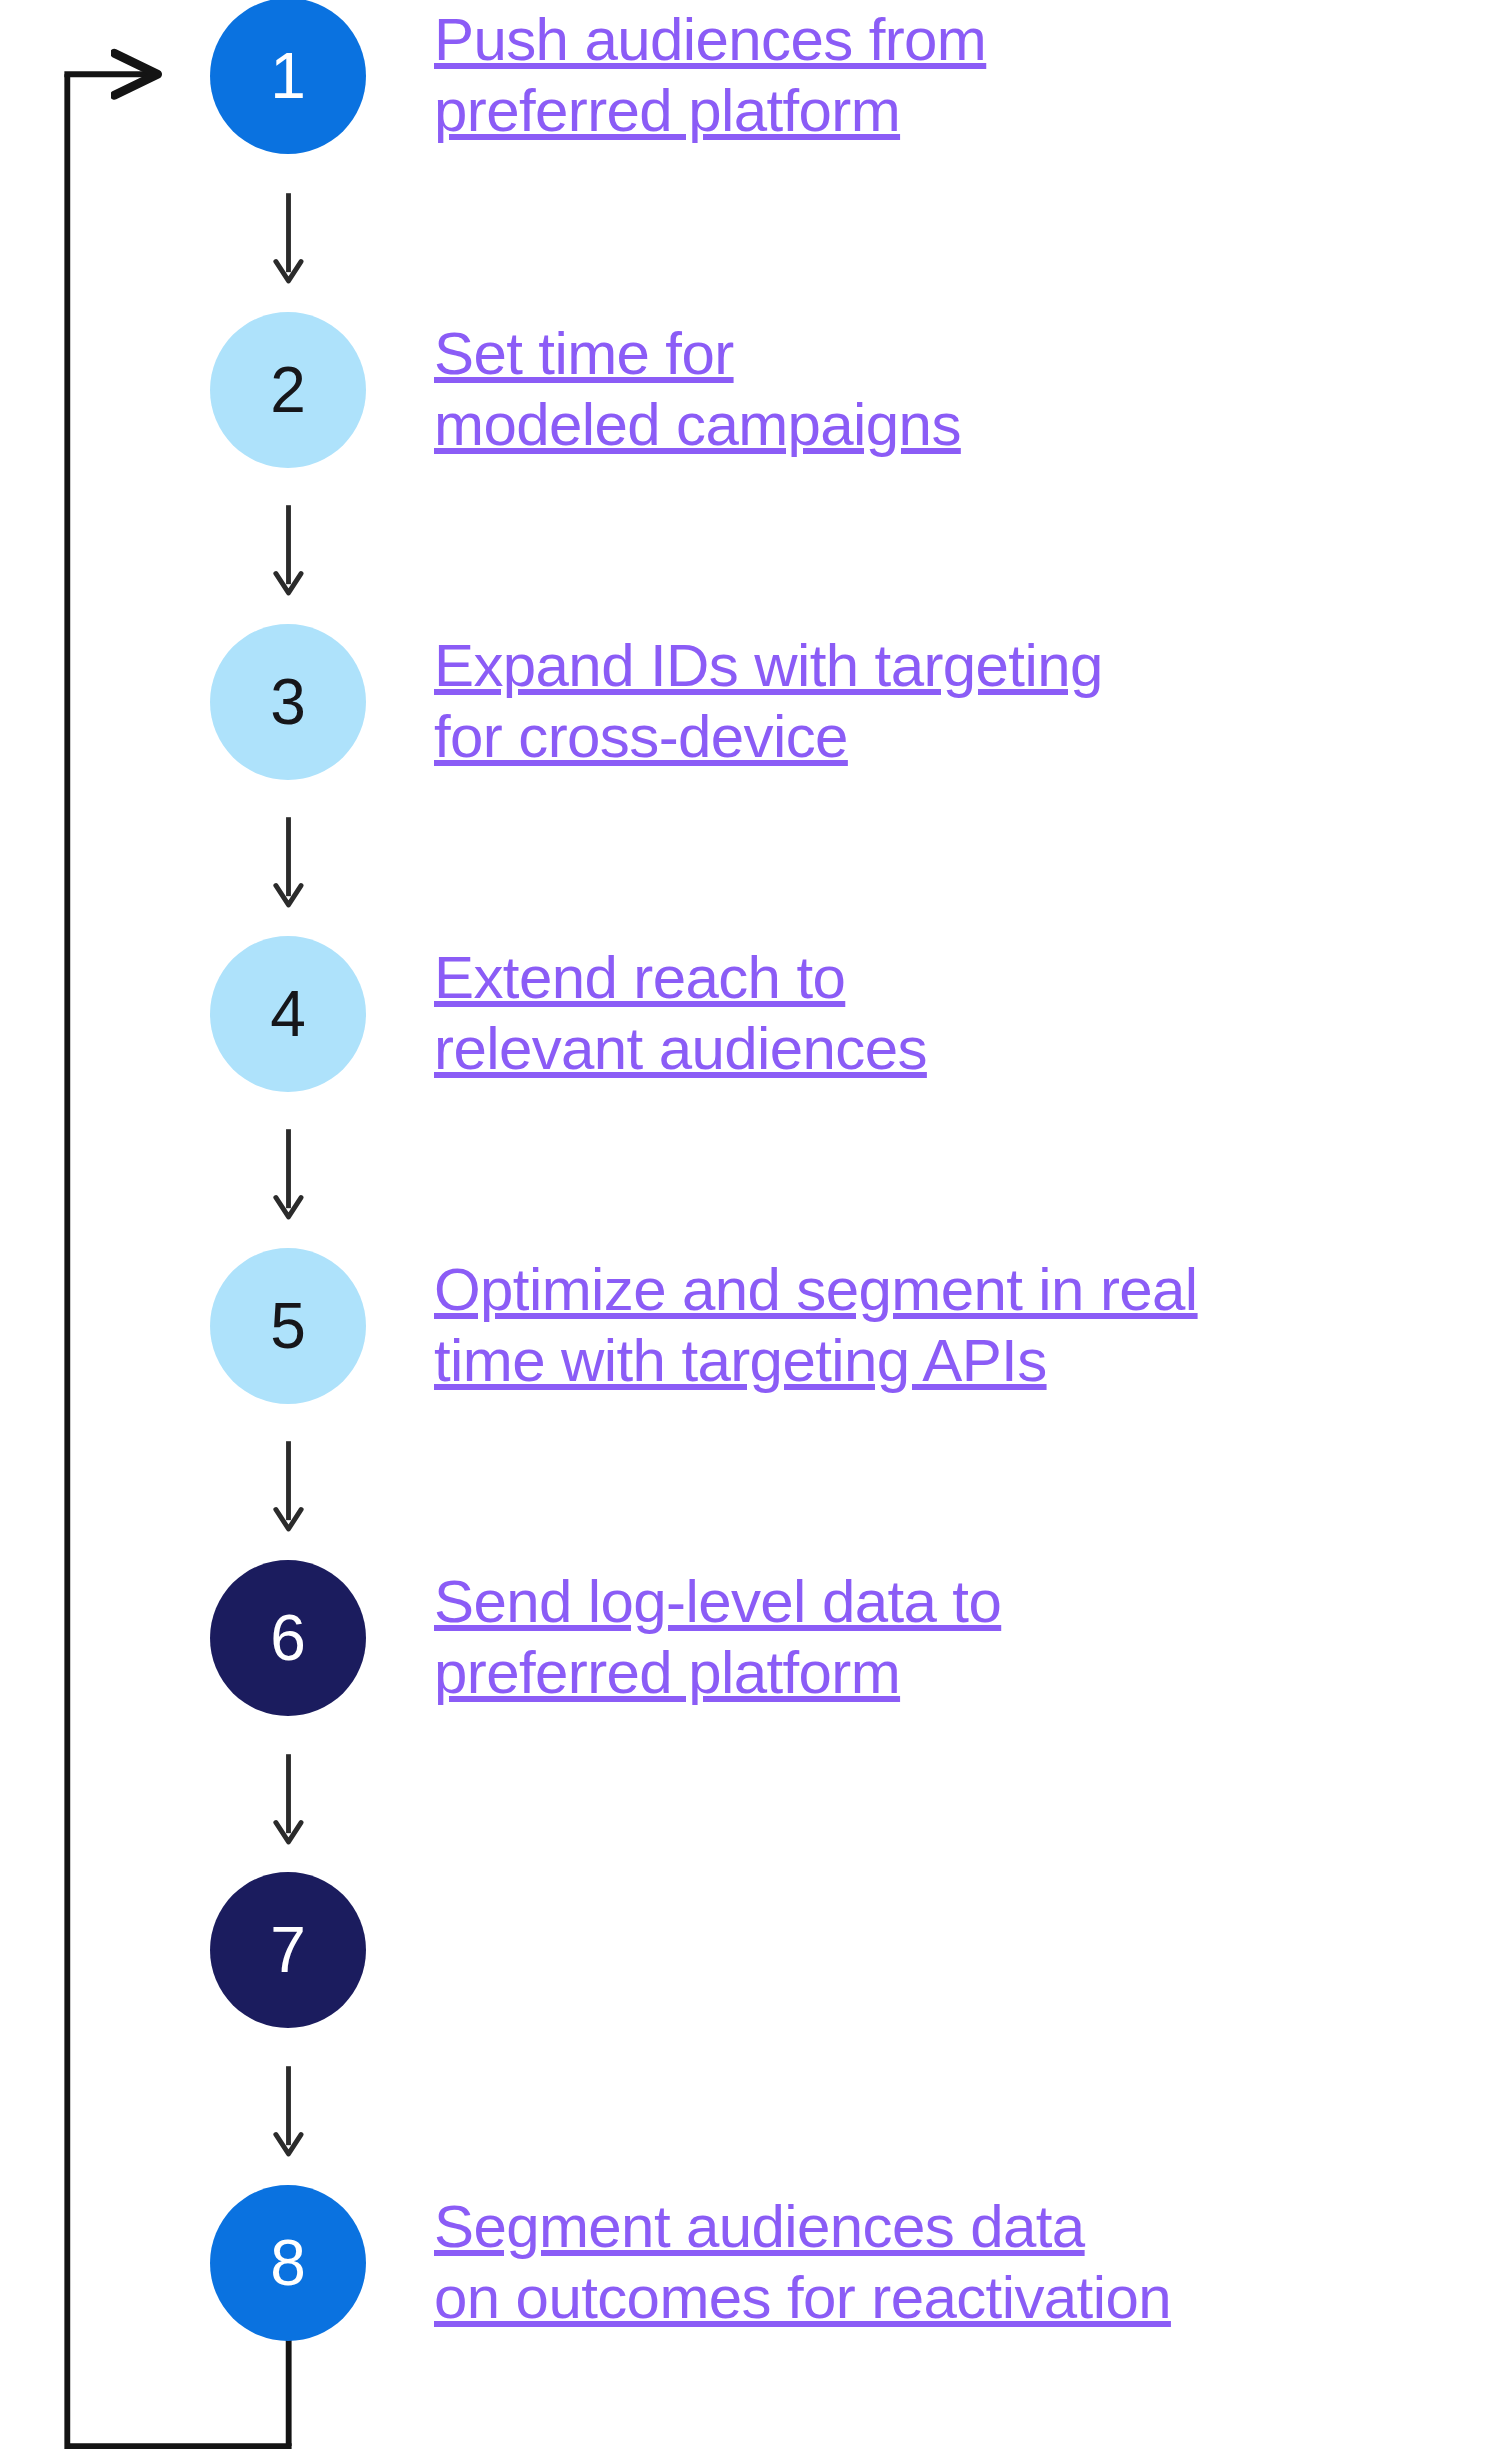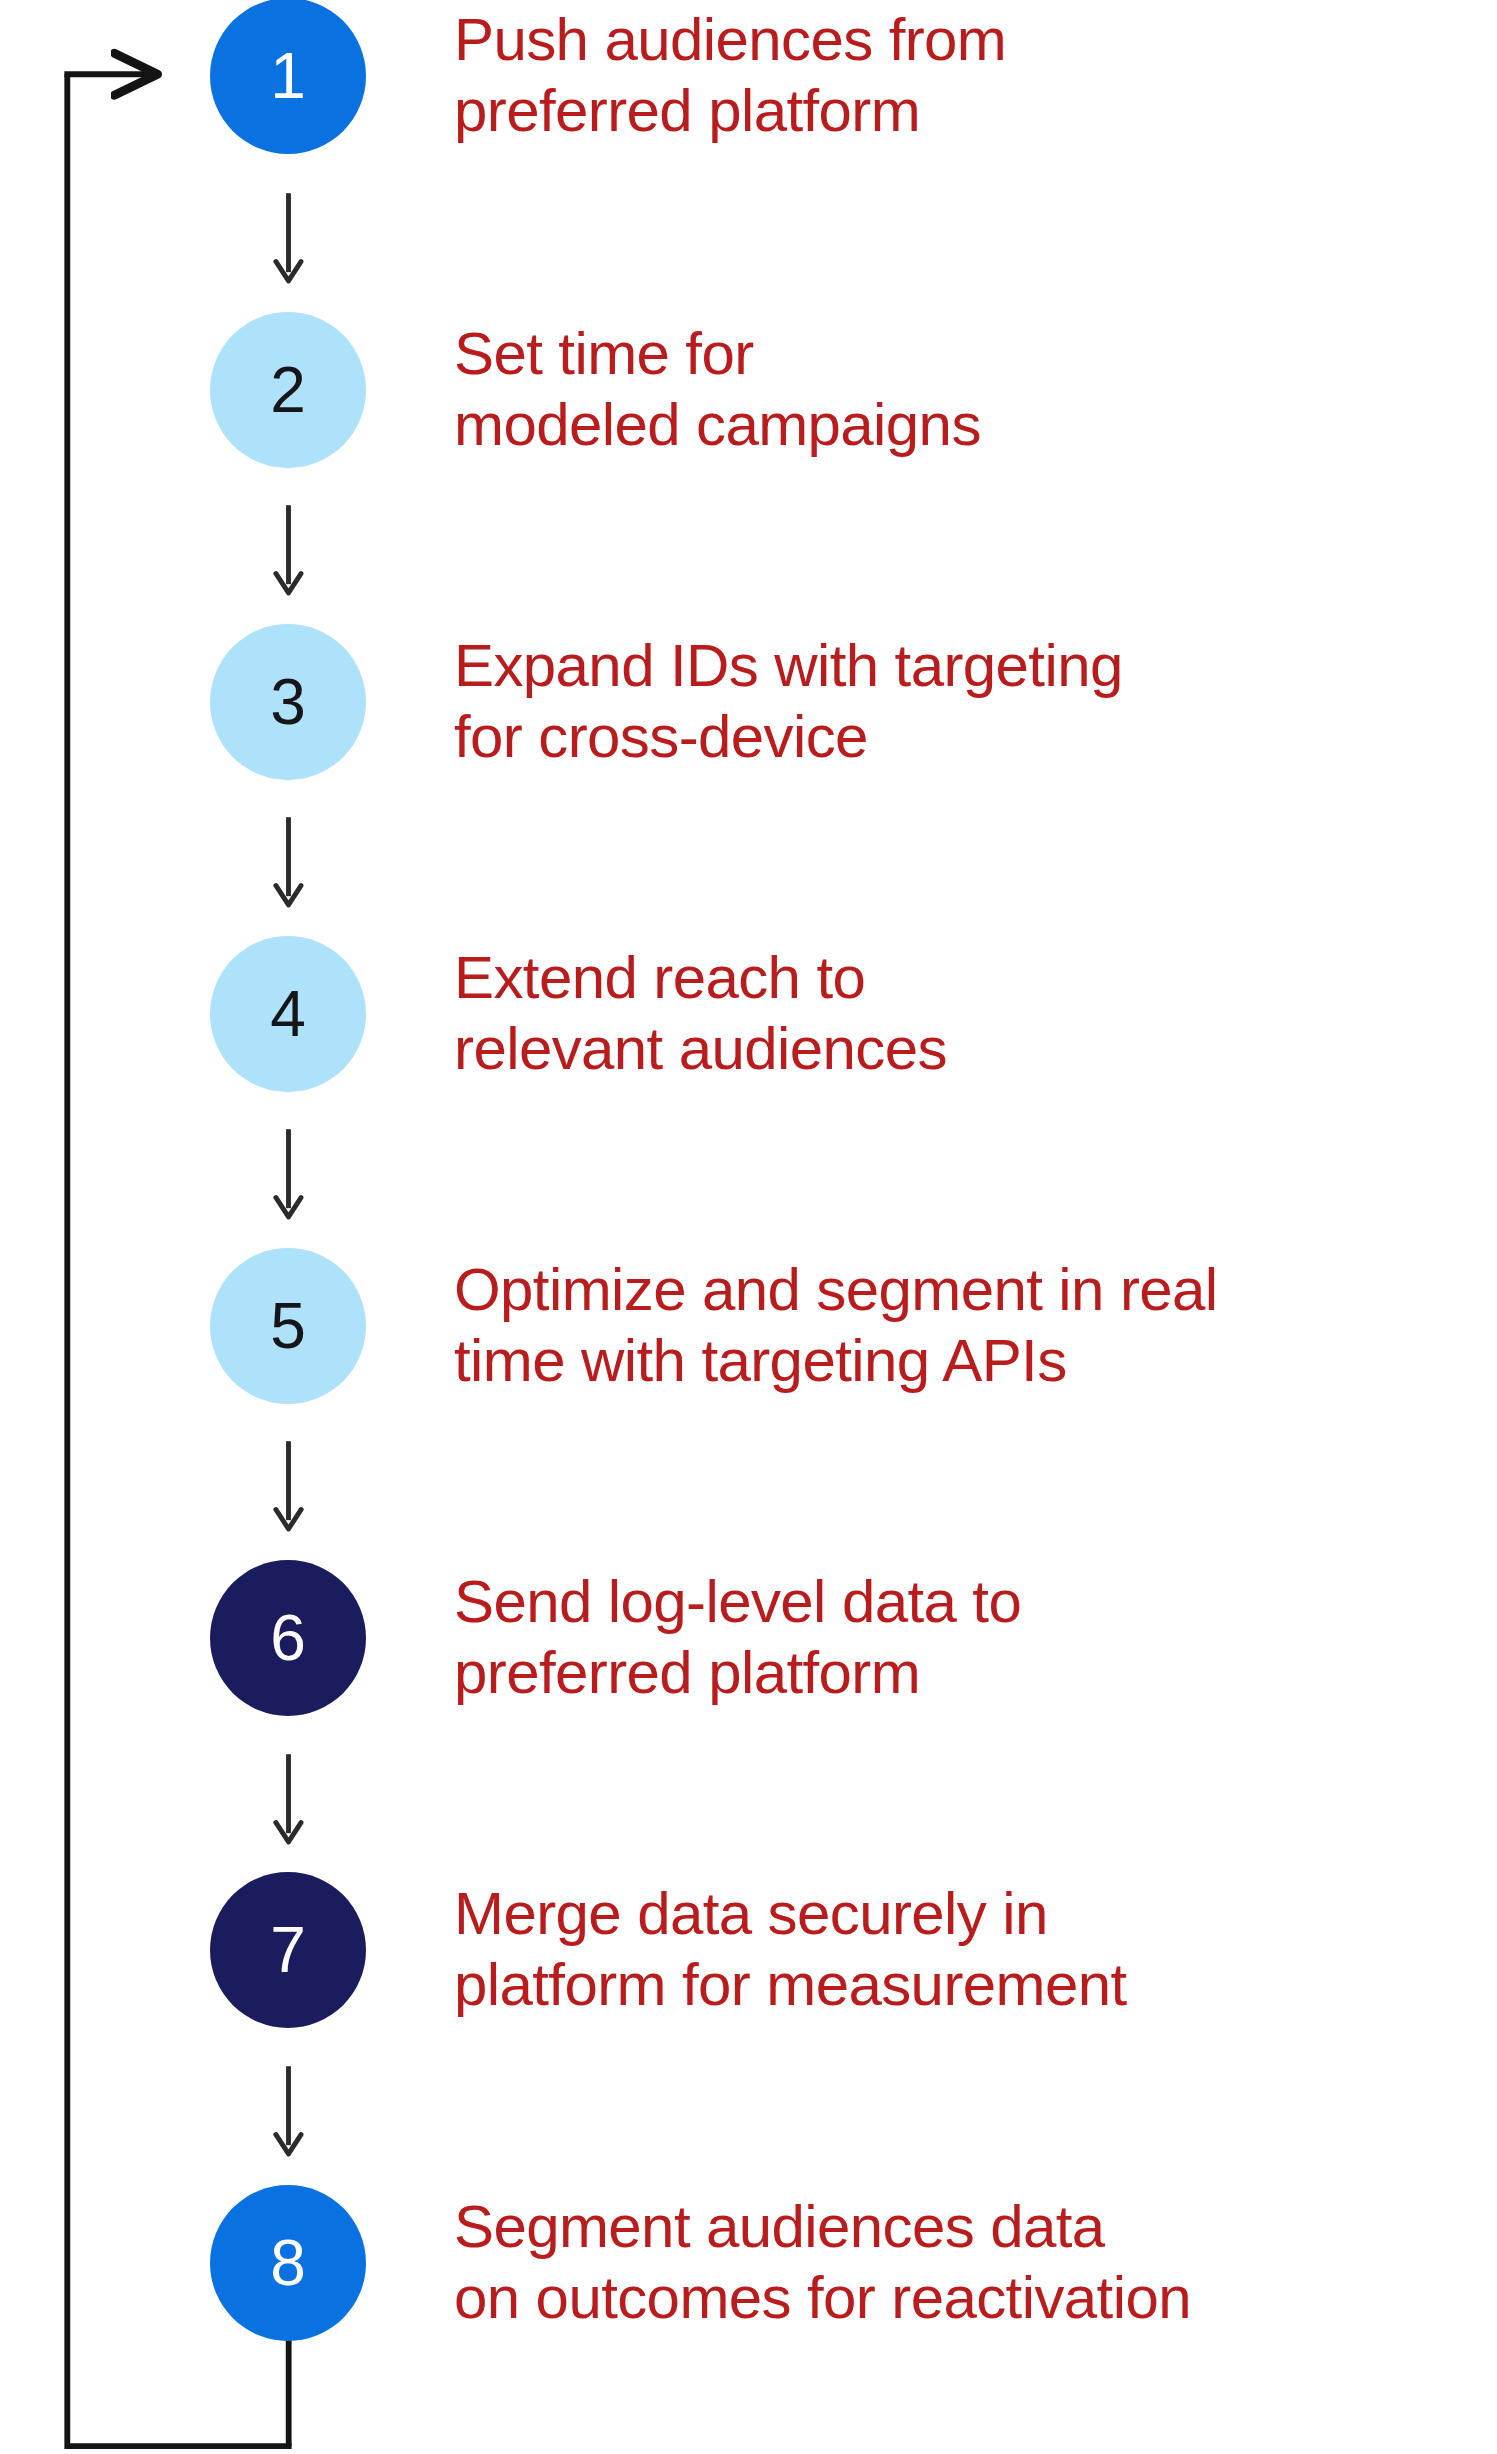--- a/index.html
+++ b/index.html
@@ -64,28 +64,29 @@
 
   .step-number {
     font-family: "Liberation Sans", sans-serif;
     font-size: 64px;
     font-weight: 500;
     line-height: 1;
     letter-spacing: 0px;
   }
 
   .step-label {
-    margin-left: 88px;
+    margin-left: 68px;
     font-family: "Liberation Sans", sans-serif;
     font-size: 60px;
     font-weight: 500;
     line-height: 1.18;
-    color: #b91c1c;
+    color: #8b5cf6;
     white-space: pre-line;
     letter-spacing: -0.6px;
+    text-decoration: underline;
   }
 
   
   .connector {
     position: absolute;
     width: 39px;
     pointer-events: none;
   }
   .connector svg { display: block; }
 </style>
@@ -199,22 +200,20 @@
       <svg width="39" height="98" viewBox="0 0 40 100">
         <path d="M20,2 L20,83" stroke="#2b2b2b" stroke-width="5" fill="none"></path>
         <path d="M7,72 L20,92 L33,72" stroke="#2b2b2b" stroke-width="5" fill="none" stroke-linecap="round" stroke-linejoin="round"></path>
       </svg>
     </div>
 
     <div class="step-row" style="top:1872px;">
       <div class="step-circle" style="background:#1B1C5E;">
         <span class="step-number" style="color:#ffffff;">7</span>
       </div>
-      <div class="step-label">Merge data securely in
-platform for measurement</div>
     </div>
 
     <div class="connector" style="left:269px; top:2064px;">
       <svg width="39" height="98" viewBox="0 0 40 100">
         <path d="M20,2 L20,83" stroke="#2b2b2b" stroke-width="5" fill="none"></path>
         <path d="M7,72 L20,92 L33,72" stroke="#2b2b2b" stroke-width="5" fill="none" stroke-linecap="round" stroke-linejoin="round"></path>
       </svg>
     </div>
 
     <div class="step-row" style="top:2185px;">

